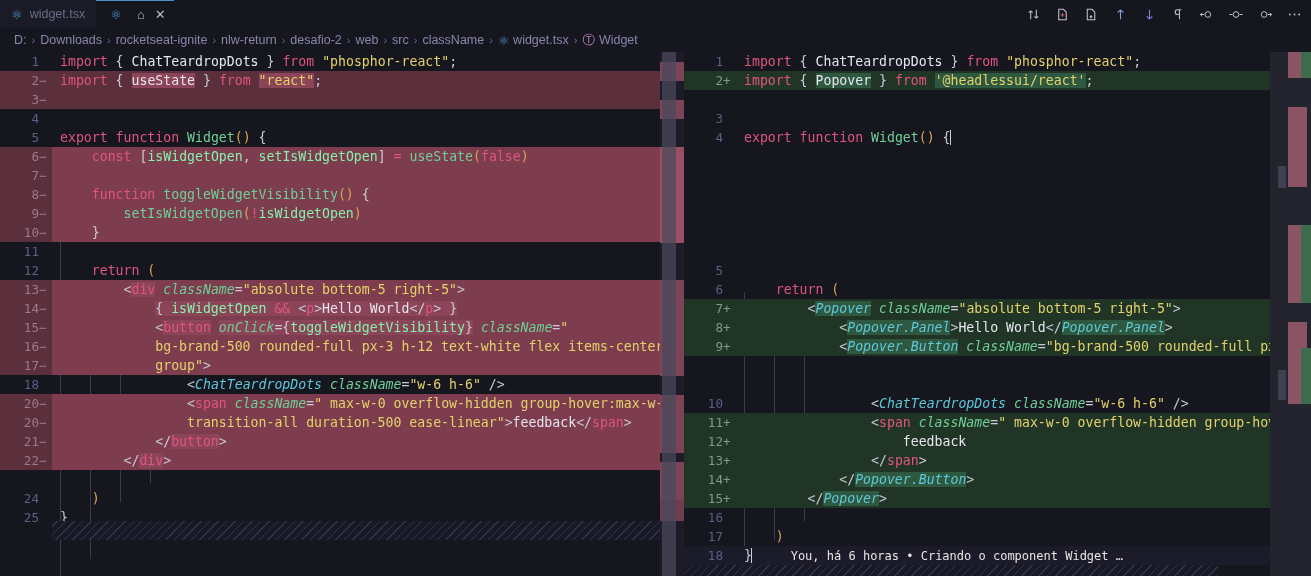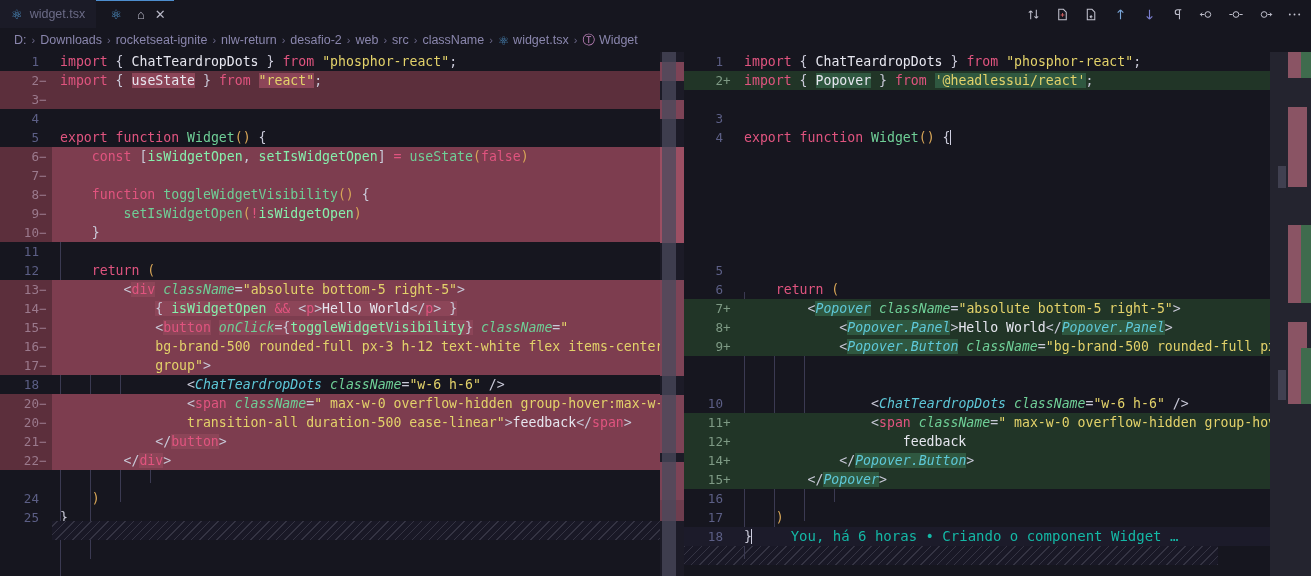--- a/index.html
+++ b/index.html
@@ -109,21 +109,21 @@
   .tag{ color:#e0547f; }
   .comp{ color:#5ec8d8; font-style:italic; }
   .attr{ color:#6fcf97; font-style:italic;text-align:center; }
   .punc{ color:#c9c9d8; }
   .var{ color:#86efac; }
   .op{ color:#e0547f; }
   .paren{ color:#d8a657; }
   .txt{ color:#e6e6ef; }
 
   .blame{
-    color:#14b8a6; font-size:14px; font-style:normal;
+    color:#e5e5e5; font-size:12px; font-style:normal;
   }
   .cursor{
     display:inline-block; width:1px; height:15px; background:#cfcfe0;
     vertical-align:-3px; margin:0 -1px;
   }
 </style>
 </head>
 <body>
 
 <div class="tabbar">
@@ -454,20 +454,24 @@
       <div class="row add">
         <span class="gutter"><span>11</span><span class="sign">+</span></span>
         <span class="code">                <span class="punc">&lt;</span><span class="tag">span</span> <span class="attr">className</span><span class="punc">=</span><span class="str">" max-w-0 overflow-hidden group-hover:m</span></span>
       </div>
 
       <div class="row add">
         <span class="gutter"><span>12</span><span class="sign">+</span></span>
         <span class="code">                    <span class="txt">feedback</span></span>
       </div>
 
+      <div class="row add">
+        <span class="gutter"><span>13</span><span class="sign">+</span></span>
+        <span class="code">                <span class="punc">&lt;/</span><span class="tag">span</span><span class="punc">&gt;</span></span>
+      </div>
 
       <div class="row add">
         <span class="gutter"><span>14</span><span class="sign">+</span></span>
         <span class="code">            <span class="punc">&lt;/</span><span class="hl-add comp">Popover.Button</span><span class="punc">&gt;</span></span>
       </div>
 
       <div class="row add">
         <span class="gutter"><span>15</span><span class="sign">+</span></span>
         <span class="code">        <span class="punc">&lt;/</span><span class="hl-add comp">Popover</span><span class="punc">&gt;</span></span>
       </div>

